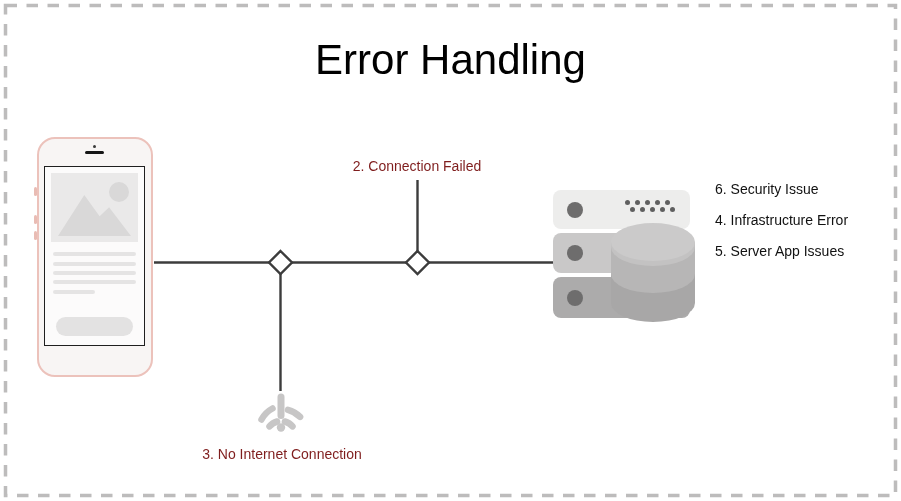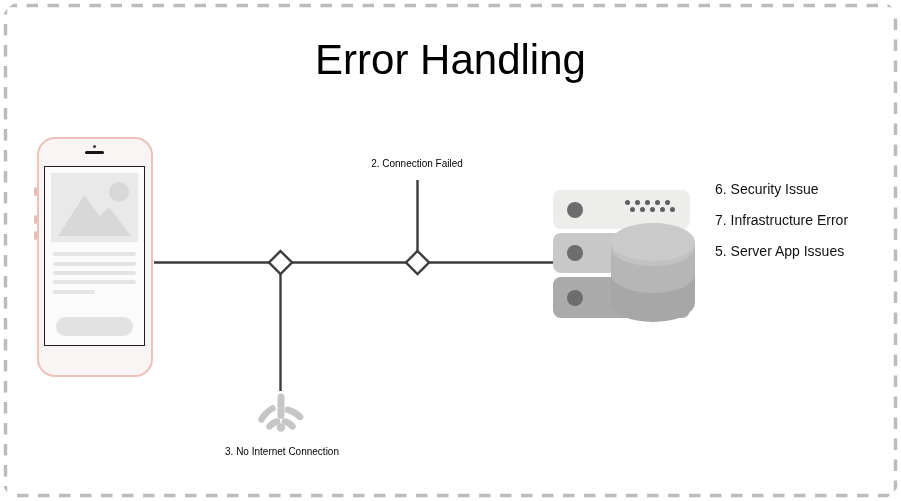--- a/index.html
+++ b/index.html
@@ -1,25 +1,25 @@
 <!DOCTYPE html>
 <html><head>
 <meta charset="utf-8">
 <style>
   html,body{margin:0;padding:0;background:#fff;}
   .canvas{
     position:relative;width:901px;height:501px;background:#ffffff;
-    overflow:hidden;font-family:"Liberation Sans",sans-serif;color:#111;border-radius:27px;
+    overflow:hidden;font-family:"Liberation Sans",sans-serif;color:#111;
   }
   .layer{position:absolute;left:0;top:0;width:901px;height:501px;}
   .title{
     position:absolute;top:36px;left:0;width:100%;margin:0;
     text-align:center;font-size:42px;font-weight:400;color:#000;letter-spacing:0;
   }
-  .label{position:absolute;font-size:10px;color:#000000;white-space:nowrap;text-align:right;}
+  .label{position:absolute;font-size:14px;color:#7f1d1d;white-space:nowrap;text-align:right;}
   .label-cf{left:417px;top:158px;transform:translateX(-50%);}
   .label-ni{left:282px;top:446px;transform:translateX(-50%);}
   .outcomes{position:absolute;left:715px;top:182px;}
   .outcome{font-size:14px;line-height:15px;margin-bottom:16px;white-space:nowrap;}
 
   
   .phone{
     position:absolute;left:37px;top:137px;width:112px;height:236px;
     background:#f8f5f4;border:2px solid #ecc2bb;border-radius:18px;
   }
@@ -123,17 +123,17 @@
     <svg class="db" width="86" height="105" viewBox="0 0 86 105">
       <path d="M1,20 L1,81 A42,19 0 0 0 85,81 L85,20 Z" fill="#a8a7a7"></path>
       <path d="M1,20 L1,52 A42,19 0 0 0 85,52 L85,20 Z" fill="#b7b6b6"></path>
       <path d="M1,20 L1,25 A42,19 0 0 0 85,25 L85,20 Z" fill="#c3c2c2"></path>
       <ellipse cx="43" cy="20" rx="42" ry="19" fill="#cbcaca"></ellipse>
     </svg>
   </div>
 
   <div class="outcomes">
     <div class="outcome">6. Security Issue</div>
-    <div class="outcome">7. Infrastructure Error</div>
+    <div class="outcome">4. Infrastructure Error</div>
     <div class="outcome">5. Server App Issues</div>
   </div>
 
 </div>
 
 </body></html>

